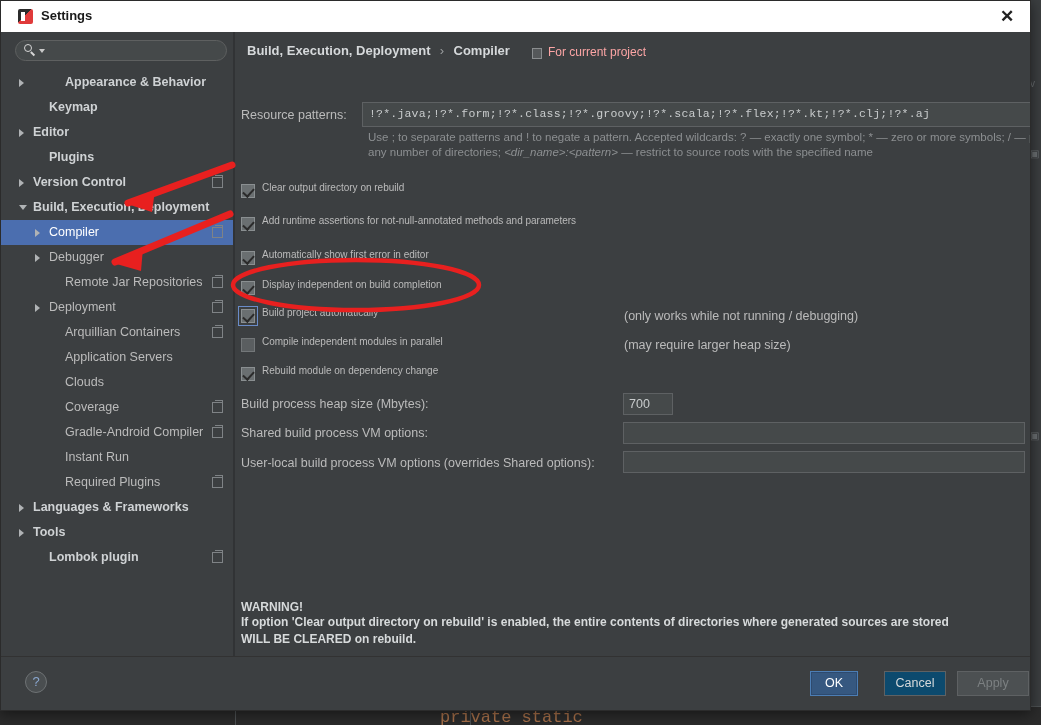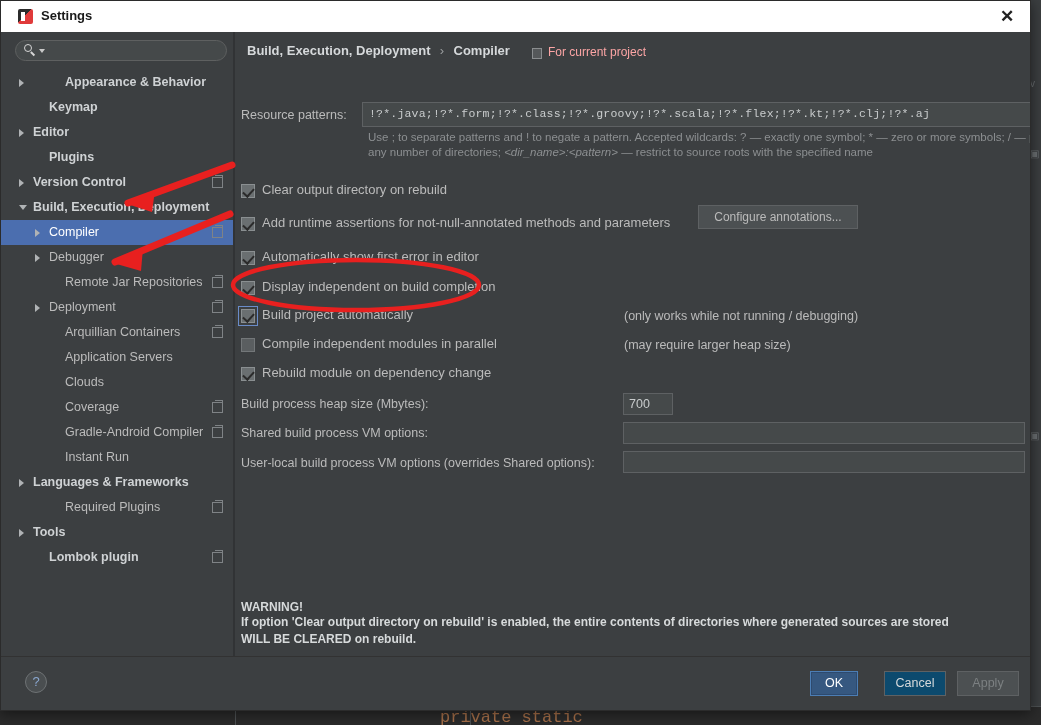--- a/index.html
+++ b/index.html
@@ -147,21 +147,21 @@
   .checkbox{
     position:absolute;left:0;top:0;width:14px;height:14px;
     background:#6a6f71;border:1px solid #8a8f91;box-sizing:border-box;
   }
   .checkbox.unchecked{background:#5a5e60;border-color:#737779;}
   .checkbox.checked::after{
     content:"";position:absolute;left:3px;top:1px;width:5px;height:9px;
     border:solid #2b2b2b;border-width:0 2px 2px 0;transform:rotate(42deg);
   }
   .checkbox.focused{outline:1px solid #6a8cc9;outline-offset:2px;}
-  .check-label{position:absolute;left:21px;top:-2px;color:#bbbbbb;font-size:13px;}
+  .check-label{position:absolute;left:21px;top:-2px;color:#bbbbbb;font-size:10px;}
   .note-text{position:absolute;color:#bbbbbb;font-size:12.5px;white-space:nowrap;}
 
   #configure-annotations-button{
     position:absolute;left:463px;top:173px;width:160px;height:24px;
     background:#4c5052;border:1px solid #5e6163;box-sizing:border-box;
     color:#bbbbbb;font-size:12px;line-height:22px;text-align:center;cursor:pointer;
   }
 
   
   .field-label{position:absolute;left:6px;color:#bbbbbb;font-size:12.5px;white-space:nowrap;}
@@ -202,21 +202,21 @@
     box-sizing:border-box;cursor:pointer;
   }
   #ok-button{
     left:809px;width:48px;background:#365880;border:1px solid #4c7eb5;color:#ffffff;
     box-shadow:0 0 0 1px #2e4a6e inset;
   }
   #cancel-button{
     left:883px;width:62px;background:#0c4a6e;border:1px solid #5e6163;color:#d6d9db;
   }
   #apply-button{
-    left:956px;width:62px;background:#4c5052;border:1px solid #5e6163;color:#7c8082;
+    left:956px;width:72px;background:#4c5052;border:1px solid #5e6163;color:#7c8082;
   }
 
   
   #annotation-layer{position:absolute;inset:0;pointer-events:none;}
 </style>
 </head>
 <body>
 
 <div id="ide-background">
   <div id="ide-bg-left-strip">
@@ -312,26 +312,26 @@
             <div class="copy-badge"></div>
           </div>
           <div class="tree-row">
             <span class="tree-label" style="left: 64px;">Gradle-Android Compiler</span>
             <div class="copy-badge"></div>
           </div>
           <div class="tree-row">
             <span class="tree-label" style="left: 64px;">Instant Run</span>
           </div>
           <div class="tree-row">
+            <span class="tree-label" style="left: 64px;">Required Plugins</span>
+            <div class="copy-badge"></div>
+          </div>
+          <div class="tree-row">
             <div class="tree-arrow collapsed" style="left: 18px;"></div>
             <span class="tree-label bold" style="left: 32px;">Languages &amp; Frameworks</span>
-          </div>
-          <div class="tree-row">
-            <span class="tree-label" style="left: 64px;">Required Plugins</span>
-            <div class="copy-badge"></div>
           </div>
           <div class="tree-row">
             <div class="tree-arrow collapsed" style="left: 18px;"></div>
             <span class="tree-label bold" style="left: 32px;">Tools</span>
           </div>
           <div class="tree-row">
             <span class="tree-label bold" style="left: 48px;">Lombok plugin</span>
             <div class="copy-badge"></div>
           </div>
         </div>
@@ -388,21 +388,20 @@
           <div class="check-row" style="top: 335px;">
             <div class="checkbox checked"></div>
             <span class="check-label">Rebuild module on dependency change</span>
           </div>
         </div>
       <div id="notes-group">
           <div class="note-text" style="left: 389px; top: 277px;">(only works while not running / debugging)</div>
           <div class="note-text" style="left: 389px; top: 306px;">(may require larger heap size)</div>
         </div>
 
-      <div id="configure-annotations-button">Configure annotations...</div>
 
       <div id="field-label-group">
           <div class="field-label" style="top: 365px;">Build process heap size (Mbytes):</div>
           <div class="field-label" style="top: 394px;">Shared build process VM options:</div>
           <div class="field-label" style="top: 424px;">User-local build process VM options (overrides Shared options):</div>
         </div>
 
       <input id="heap-size-input" type="text" value="700" style="">
       <input id="shared-vm-input" type="text" value="" style="">
       <input id="userlocal-vm-input" type="text" value="" style="">

